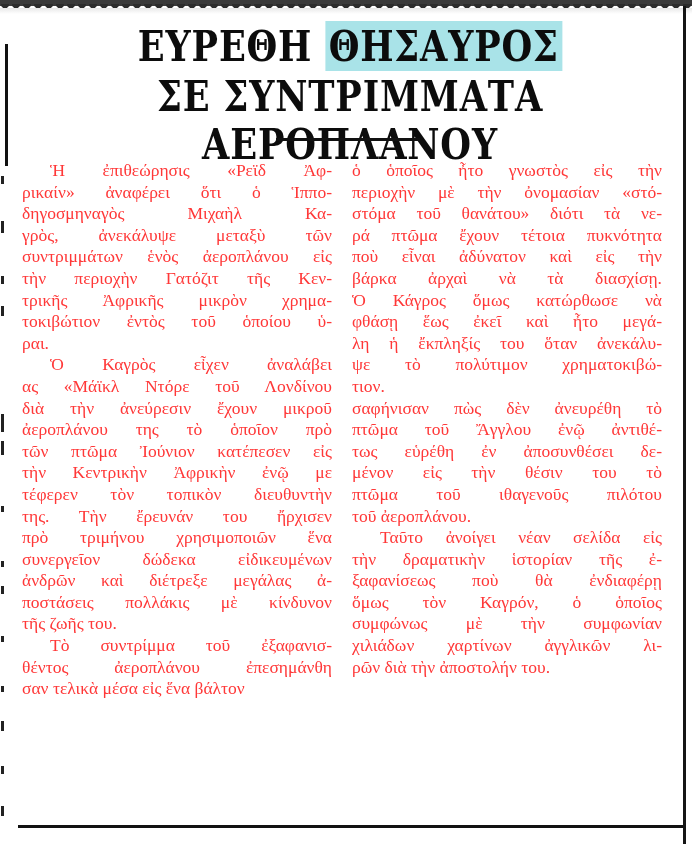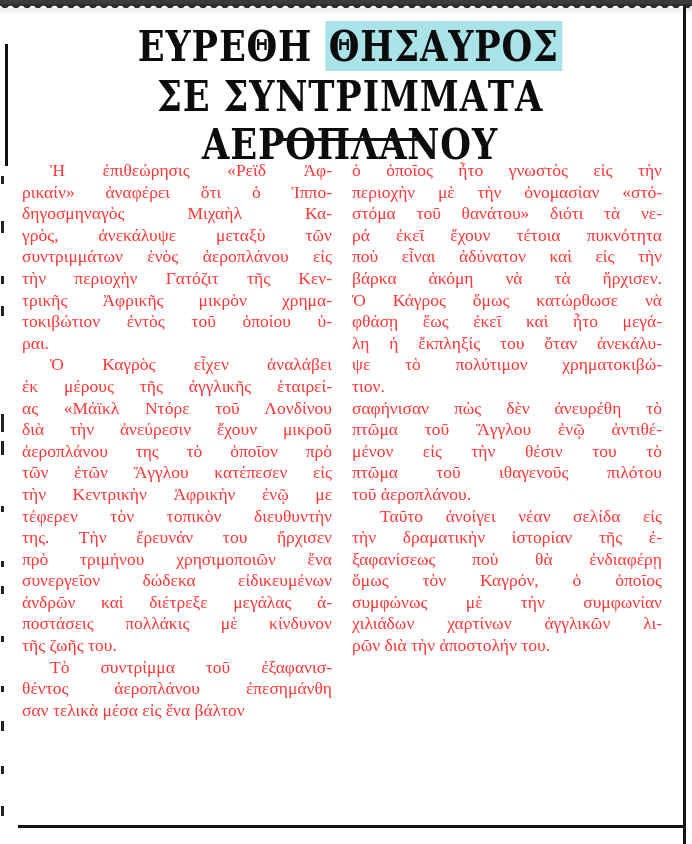--- a/index.html
+++ b/index.html
@@ -102,51 +102,51 @@
     <span class="line ind">Ἡ ἐπιθεώρησις «Ρεϊδ Ἀφ-</span>
     <span class="line">ρικαίν» ἀναφέρει ὅτι ὁ Ἱππο-</span>
     <span class="line">δηγοσμηναγὸς Μιχαὴλ Κα-</span>
     <span class="line">γρὸς, ἀνεκάλυψε μεταξὺ τῶν</span>
     <span class="line">συντριμμάτων ἑνὸς ἀεροπλάνου εἰς</span>
     <span class="line">τὴν περιοχὴν Γατόζιτ τῆς Κεν-</span>
     <span class="line">τρικῆς Ἀφρικῆς μικρὸν χρημα-</span>
     <span class="line">τοκιβώτιον ἐντὸς τοῦ ὁποίου ὑ-</span>
     <span class="line last">ραι.</span>
     <span class="line ind">Ὁ Καγρὸς εἶχεν ἀναλάβει</span>
-    <span class="line">ἐκ μέρους τῆς ἀγγλικῆς ἑταιρεί-</span>
     <span class="line">ας «Μάϊκλ Ντόρε τοῦ Λονδίνου</span>
     <span class="line">διὰ τὴν ἀνεύρεσιν ἔχουν μικροῦ</span>
     <span class="line">ἀεροπλάνου της τὸ ὁποῖον πρὸ</span>
-    <span class="line">τῶν ἐτῶν Ἄγγλου κατέπεσεν εἰς</span>
+    <span class="line">τῶν πτῶμα Ἰούνιον κατέπεσεν εἰς</span>
     <span class="line">τὴν Κεντρικὴν Ἀφρικὴν ἐνῷ με</span>
     <span class="line">τέφερεν τὸν τοπικὸν διευθυντὴν</span>
     <span class="line">της. Τὴν ἔρευνάν του ἤρχισεν</span>
     <span class="line">πρὸ τριμήνου χρησιμοποιῶν ἕνα</span>
     <span class="line">συνεργεῖον δώδεκα εἰδικευμένων</span>
     <span class="line">ἀνδρῶν καὶ διέτρεξε μεγάλας ἀ-</span>
     <span class="line">ποστάσεις πολλάκις μὲ κίνδυνον</span>
     <span class="line last">τῆς ζωῆς του.</span>
     <span class="line ind">Τὸ συντρίμμα τοῦ ἐξαφανισ-</span>
     <span class="line">θέντος ἀεροπλάνου ἐπεσημάνθη</span>
     <span class="line last">σαν τελικὰ μέσα εἰς ἕνα βάλτον</span>
   </div>
 <div class="col col-right" id="colR">
     <span class="line">ὁ ὁποῖος ἦτο γνωστὸς εἰς τὴν</span>
     <span class="line">περιοχὴν μὲ τὴν ὀνομασίαν «στό-</span>
     <span class="line">στόμα τοῦ θανάτου» διότι τὰ νε-</span>
-    <span class="line">ρά ἐκεῖ ἔχουν τέτοια πυκνότητα</span>
+    <span class="line">ρά πτῶμα ἔχουν τέτοια πυκνότητα</span>
     <span class="line">ποὺ εἶναι ἀδύνατον καὶ εἰς τὴν</span>
-    <span class="line">βάρκα ἀκόμη νὰ τὰ ἤρχισεν.</span>
+    <span class="line">βάρκα ἀρχαὶ νὰ τὰ διασχίσῃ.</span>
     <span class="line">Ὁ Κάγρος ὅμως κατώρθωσε νὰ</span>
     <span class="line">φθάσῃ ἕως ἐκεῖ καὶ ἦτο μεγά-</span>
     <span class="line">λη ἡ ἔκπληξίς του ὅταν ἀνεκάλυ-</span>
     <span class="line">ψε τὸ πολύτιμον χρηματοκιβώ-</span>
     <span class="line last">τιον.</span>
     <span class="line">σαφήνισαν πὼς δὲν ἀνευρέθη τὸ</span>
     <span class="line">πτῶμα τοῦ Ἄγγλου ἐνῷ ἀντιθέ-</span>
+    <span class="line">τως εὑρέθη ἐν ἀποσυνθέσει δε-</span>
     <span class="line">μένον εἰς τὴν θέσιν του τὸ</span>
     <span class="line">πτῶμα τοῦ ιθαγενοῦς πιλότου</span>
     <span class="line last">τοῦ ἀεροπλάνου.</span>
     <span class="line ind">Ταῦτο ἀνοίγει νέαν σελίδα εἰς</span>
     <span class="line">τὴν δραματικὴν ἱστορίαν τῆς ἐ-</span>
     <span class="line">ξαφανίσεως ποὺ θὰ ἐνδιαφέρῃ</span>
     <span class="line">ὅμως τὸν Καγρόν, ὁ ὁποῖος</span>
     <span class="line">συμφώνως μὲ τὴν συμφωνίαν</span>
     <span class="line">χιλιάδων χαρτίνων ἀγγλικῶν λι-</span>
     <span class="line last">ρῶν διὰ τὴν ἀποστολήν του.</span>

